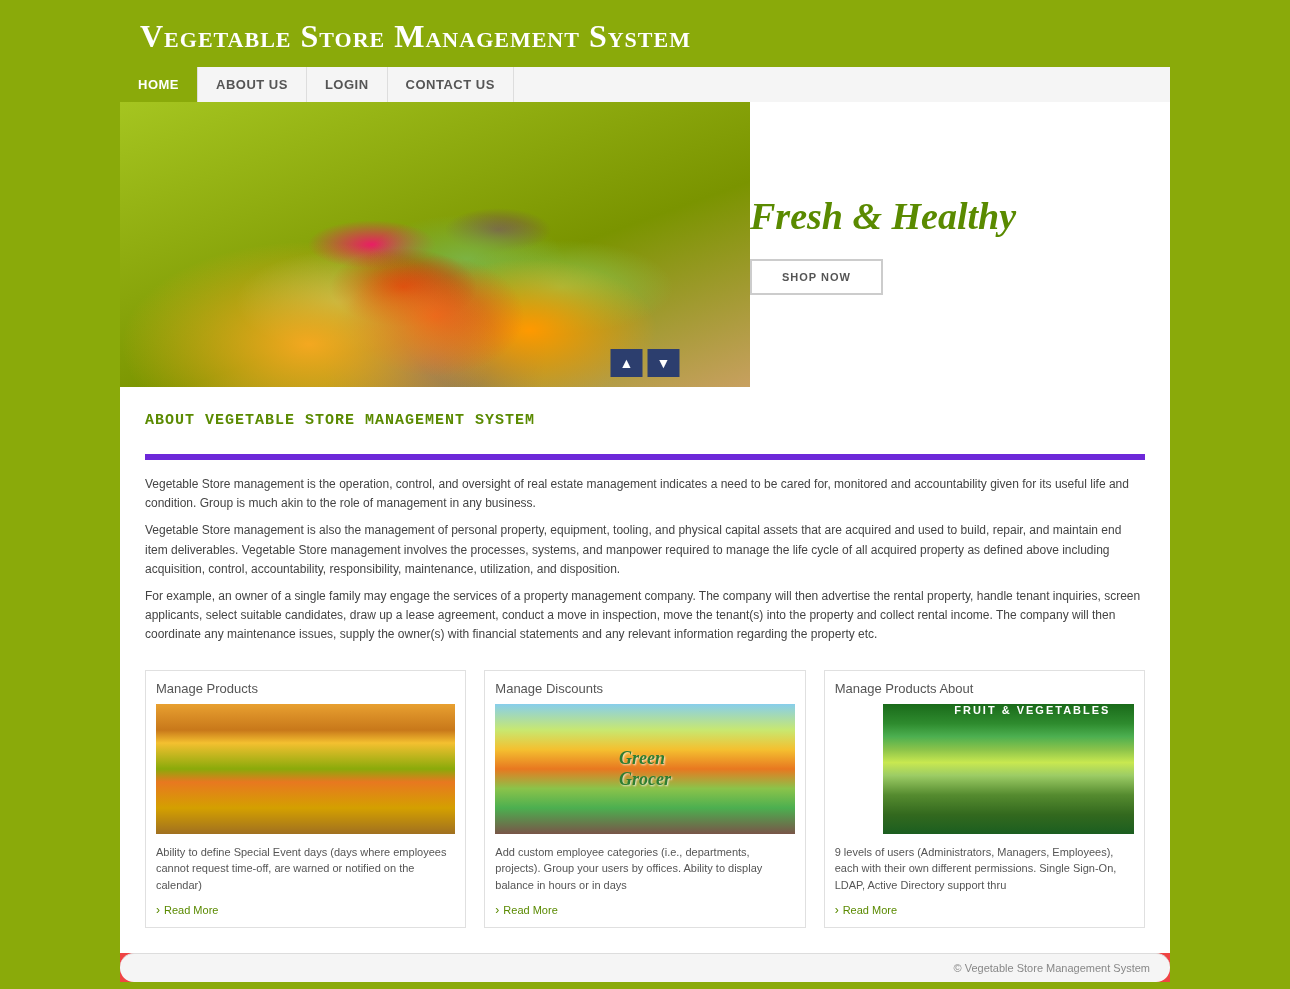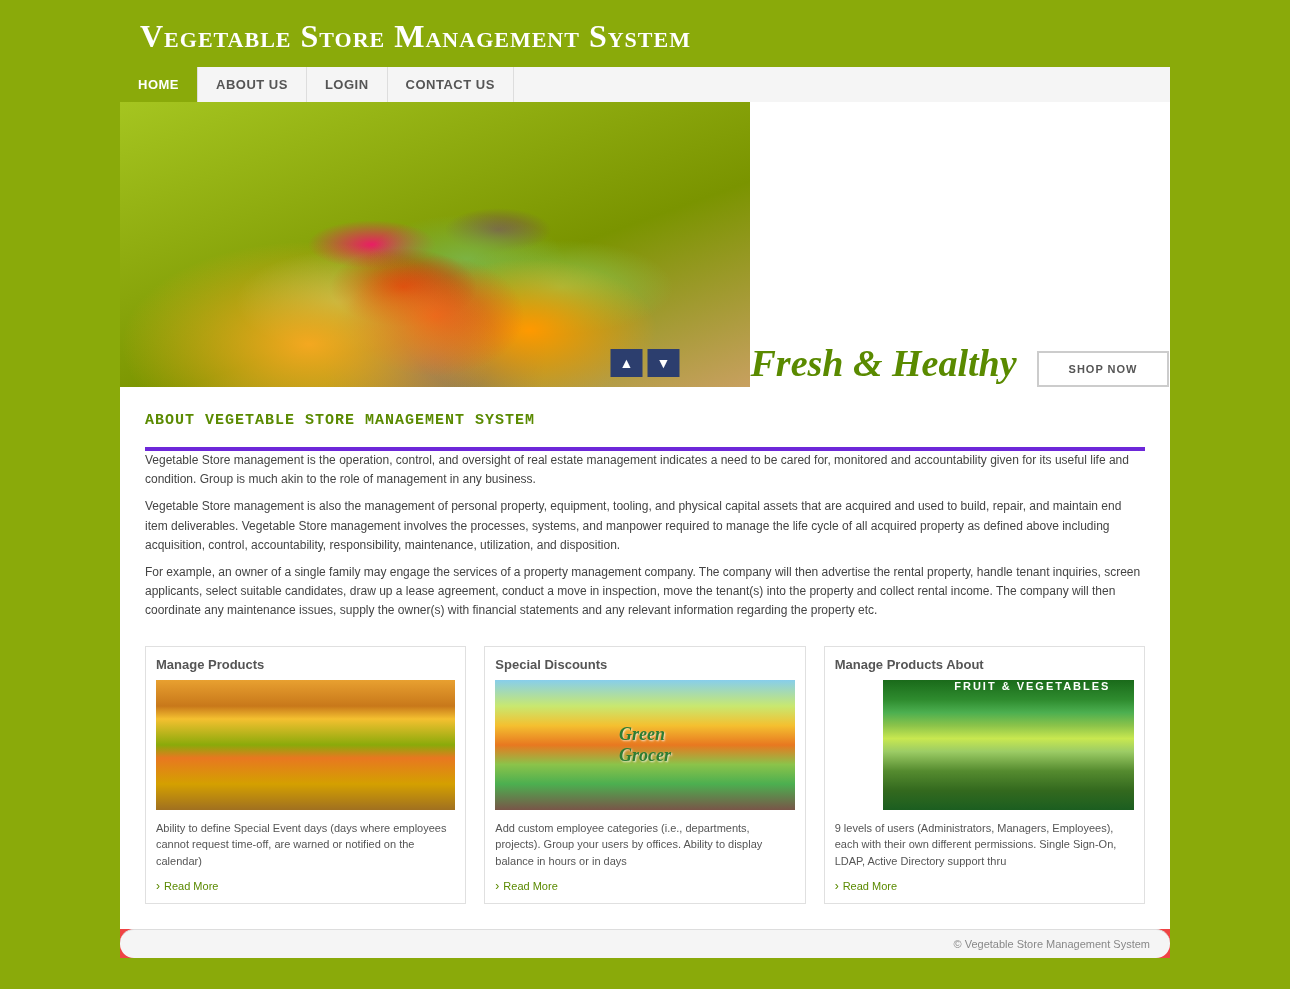--- a/index.html
+++ b/index.html
@@ -79,22 +79,22 @@
         radial-gradient(ellipse at 40% 50%, #e91e63 0%, transparent 12%),
         radial-gradient(ellipse at 60% 45%, #795548 0%, transparent 10%),
         radial-gradient(ellipse at 50% 90%, #8D6E63 0%, transparent 25%),
         radial-gradient(ellipse at 35% 70%, #9CCC65 0%, transparent 18%);
     }
     .banner-right {
       width: 40%;
       height: 100%;
       background: #fff;
       display: flex;
-      flex-direction: row;
-      align-items: flex-end;
+      flex-direction: column;
+      align-items: flex-start;
       justify-content: center;
       gap: 20px;
     }
     .fresh-healthy-text {
       font-family: 'Georgia', serif;
       font-style: italic;
       font-size: 38px;
       color: #5a8a00;
       font-weight: bold;
       text-align: center;
@@ -133,22 +133,23 @@
     }
 
     
     .main-content {
       background: #fff;
       padding: 25px 25px;
       margin: 0;
     }
 
     .about-section {
-      border-bottom: 4px solid #6d28d9;
-      padding-bottom: 10px;
+      border-bottom: 6px solid #6d28d9;
+      padding-bottom: 17px;
+      margin-bottom: 15px;
     }
     .about-title {
       font-size: 15px;
       font-weight: bold;
       color: #5a8a00;
       text-transform: uppercase;
       letter-spacing: 1px;
       margin-bottom: 8px;
       font-family: 'Courier New', monospace;
     }
@@ -168,21 +169,21 @@
     .card {
       flex: 1;
       border: 1px solid #e0e0e0;
       background: #fff;
       padding: 10px;
     }
     .card-title {
       font-size: 13px;
       color: #555;
       margin-bottom: 8px;
-      font-weight: bold;
+      font-weight: normal;
     }
     .card-image {
       width: 100%;
       height: 130px;
       margin-bottom: 10px;
       overflow: hidden;
     }
     
     .img-fruits {
       width: 100%;
@@ -313,21 +314,21 @@
             <div class="img-fruits"></div>
           </div>
           <p class="card-desc">Ability to define Special Event days (days where employees cannot request time-off, are warned or notified on the calendar)</p>
           <div class="read-more">
             <span class="read-more-arrow">›</span>
             <span>Read More</span>
           </div>
         </div>
 
         <div class="card">
-          <div class="card-title">Special Discounts</div>
+          <div class="card-title">Manage Discounts</div>
           <div class="card-image">
             <div class="img-grocer">
               Green<br>Grocer
             </div>
           </div>
           <p class="card-desc">Add custom employee categories (i.e., departments, projects). Group your users by offices. Ability to display balance in hours or in days</p>
           <div class="read-more">
             <span class="read-more-arrow">›</span>
             <span>Read More</span>
           </div>

